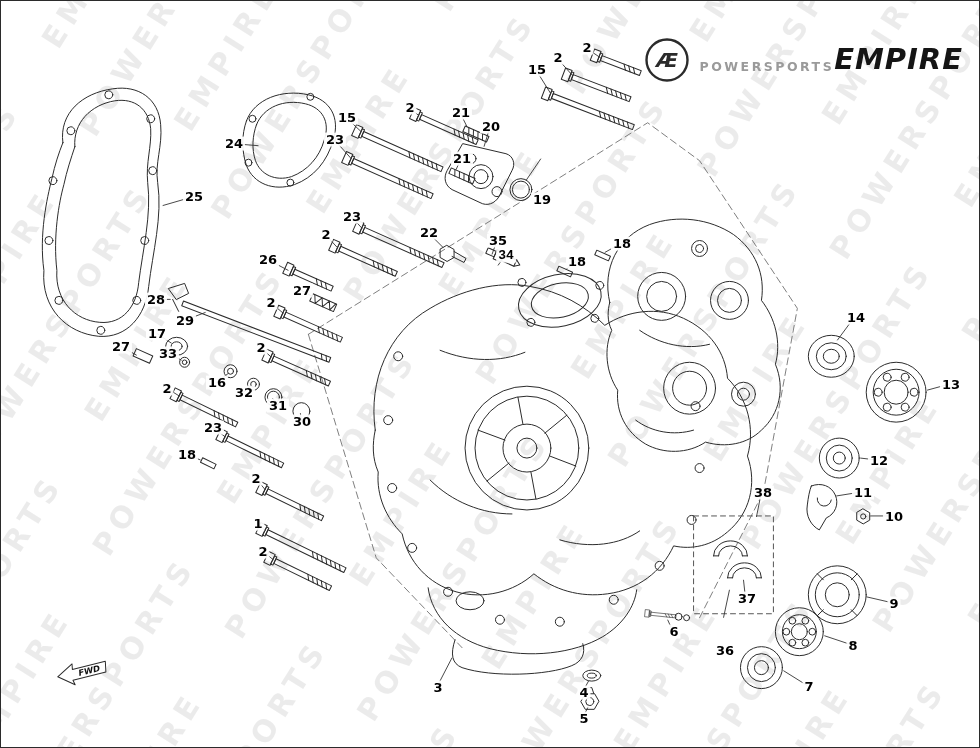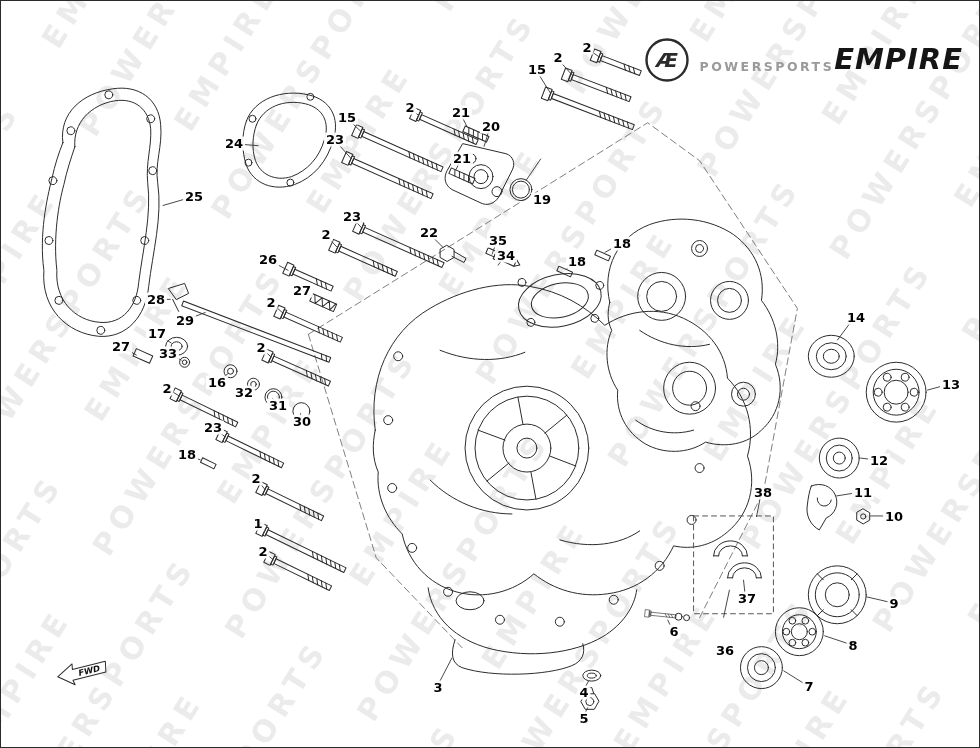--- a/index.html
+++ b/index.html
@@ -423,21 +423,21 @@
       <span class="callout" style="left: 334px; top: 139px;">23</span>
       <span class="callout" style="left: 460px; top: 112px;">21</span>
       <span class="callout" style="left: 490px; top: 126px;">20</span>
       <span class="callout" style="left: 461px; top: 158px;">21</span>
       <span class="callout" style="left: 541px; top: 158px; margin-top: 41px;">19</span>
       <span class="callout" style="left: 193px; top: 196px;">25</span>
       <span class="callout" style="left: 351px; top: 216px;">23</span>
       <span class="callout" style="left: 325px; top: 234px;">2</span>
       <span class="callout" style="left: 428px; top: 232px;">22</span>
       <span class="callout" style="left: 497px; top: 240px;">35</span>
-      <span class="callout" style="left: 505px; top: 255px;">34</span>
+      <span class="callout" style="left: 505px; top: 255px; font-family: Liberation Mono, monospace;">34</span>
       <span class="callout" style="left: 576px; top: 261px;">18</span>
       <span class="callout" style="left: 621px; top: 243px;">18</span>
       <span class="callout" style="left: 267px; top: 259px;">26</span>
       <span class="callout" style="left: 301px; top: 290px;">27</span>
       <span class="callout" style="left: 270px; top: 302px;">2</span>
       <span class="callout" style="left: 155px; top: 299px;">28</span>
       <span class="callout" style="left: 184px; top: 320px;">29</span>
       <span class="callout" style="left: 156px; top: 333px;">17</span>
       <span class="callout" style="left: 120px; top: 346px;">27</span>
       <span class="callout" style="left: 167px; top: 353px;">33</span>

